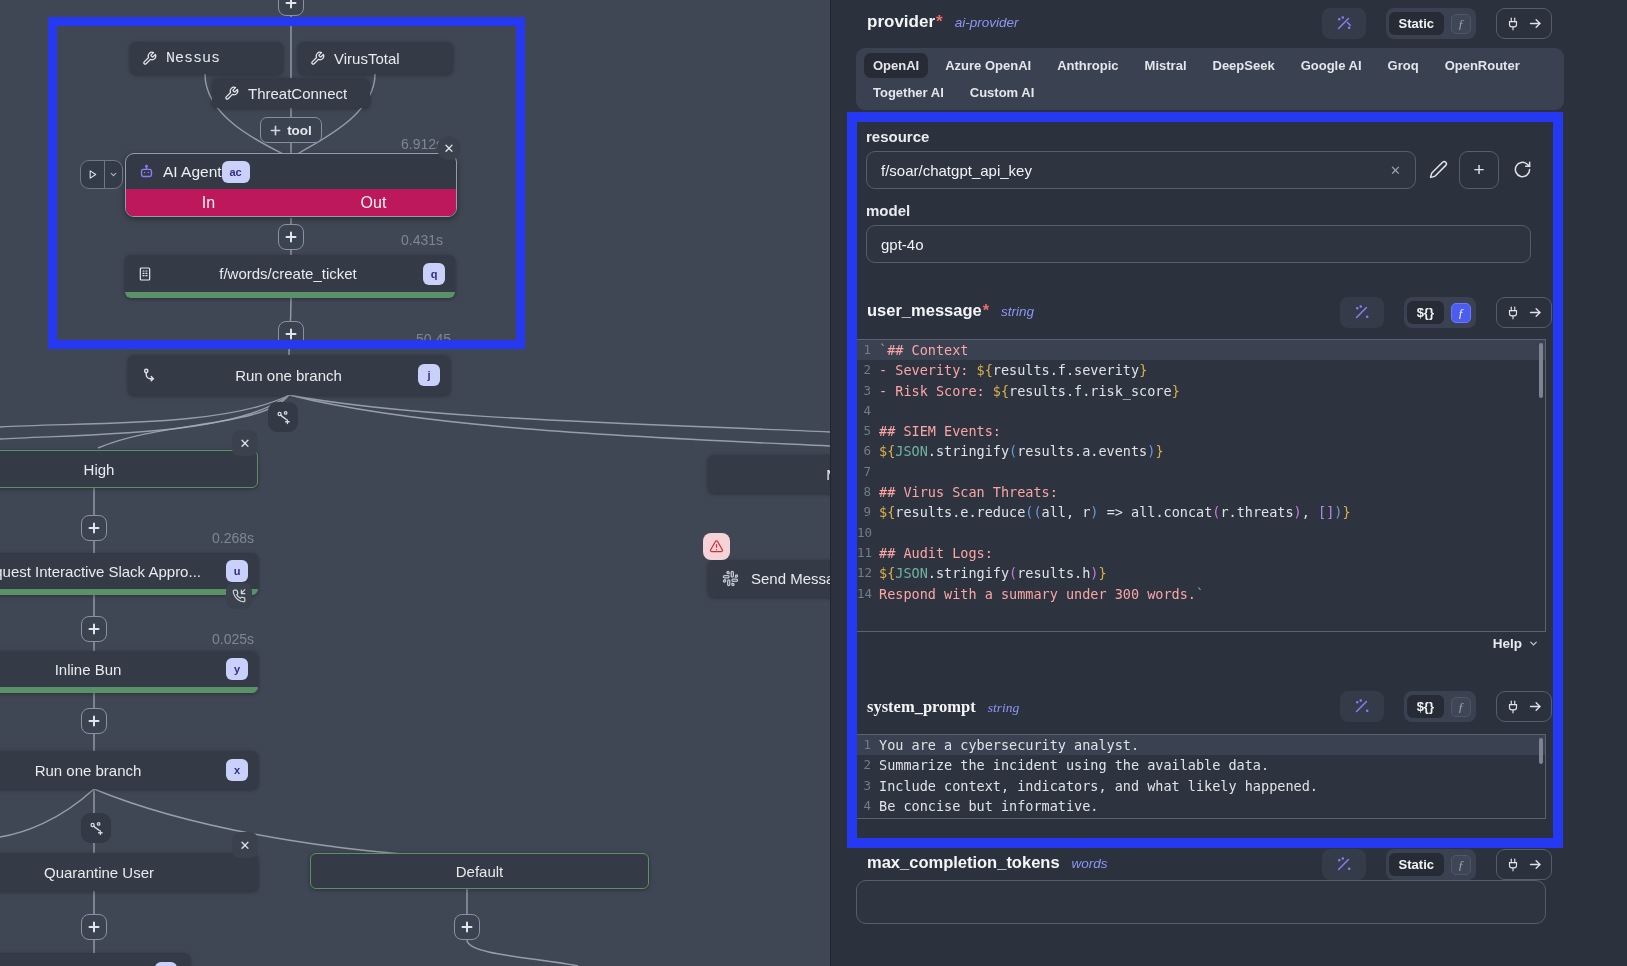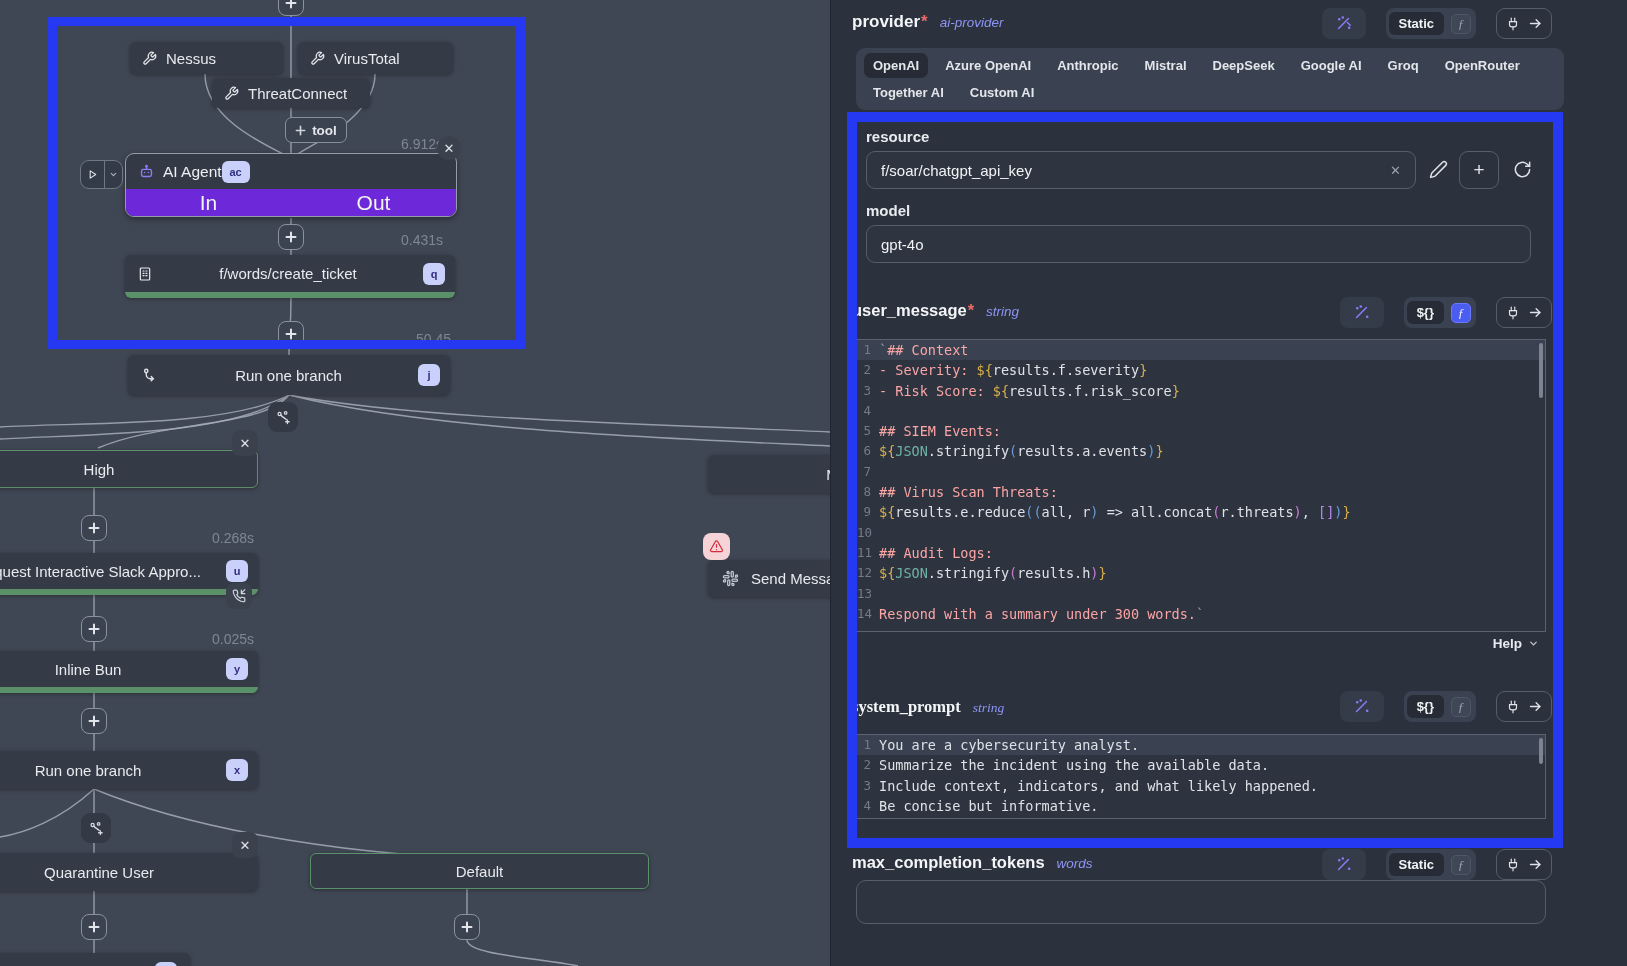--- a/index.html
+++ b/index.html
@@ -21,58 +21,58 @@
   .badge { width:22px; height:22px; min-width:22px; border-radius:6px; background:#c9d1fb;
     color:#312e81; font-weight:bold; font-size:11px; display:flex; align-items:center;
     justify-content:center; margin-right:7px; }
   .badge.wide { width:28px; }
   .green-underline { position:absolute; left:0; right:0; bottom:0; height:6px;
     background:#5b9168; border-radius:0 0 6px 6px; }
   .green-border { border:1px solid #5b9168; }
 
   .pill-tool { position:absolute; background:#3c4350; border:1px solid #868e9c;
     border-radius:7px; color:#e3e6ea; font-size:13.5px; font-weight:bold; display:flex;
-    align-items:center; justify-content:center; gap:6px; z-index:12;margin-left:25px; }
+    align-items:center; justify-content:center; gap:6px; z-index:12; }
 
   .plus-conn { position:absolute; width:26px; height:26px; background:#3c4350;
     border:1.5px solid #8b919d; border-radius:8px; display:flex; align-items:center;
     justify-content:center; z-index:11; }
   .branch-ic { position:absolute; width:30px; height:30px; background:#333a46;
     border-radius:9px; display:flex; align-items:center; justify-content:center; z-index:11; }
   .xbtn { position:absolute; width:26px; height:26px; background:#3b424e; border-radius:8px;
     color:#dfe3e8; font-size:13px; display:flex; align-items:center; justify-content:center;
     z-index:13; }
   .xbtn.circle { width:24px; height:24px; border-radius:50%; }
   .timing { position:absolute; color:#7e8694; font-size:14px; text-align:right; width:58px;
     z-index:5; white-space:nowrap; }
 
   
   .agent { position:absolute; left:125px; top:153px; width:332px; height:64px;
     background:#333a46; border:1.5px solid #959cab; border-radius:9px; z-index:10;
     display:flex; flex-direction:column; overflow:hidden; box-shadow:0 2px 6px rgba(0,0,0,.4);}
   .agent-head { height:35px; display:flex; align-items:center; padding:0 8px 0 12px;
     color:#eceef2; font-size:15.5px; }
-  .agent-foot { flex:1; background:#6d28d9; display:flex; color:#eef4ee; font-size:21px; }
+  .agent-foot { flex:1; background:#be185d; display:flex; color:#eef4ee; font-size:16px; }
   .agent-foot span { flex:1; text-align:center; align-self:center; }
   .playbtn { position:absolute; left:80px; top:160px; width:43px; height:29px;
     background:#343b48; border:1.5px solid #6f7684; border-radius:9px; display:flex;
     align-items:center; z-index:12; color:#dfe3e8; }
   .playbtn .pcell { flex:1.4; display:flex; align-items:center; justify-content:center;
     border-right:1.5px solid #6f7684; height:100%; }
   .playbtn .ccell { flex:1; display:flex; align-items:center; justify-content:center; }
   .warn-badge { position:absolute; left:703px; top:533px; width:27px; height:27px;
     background:#f6d3d6; border-radius:8px; display:flex; align-items:center;
     justify-content:center; z-index:13; }
 
   .blue-rect { position:absolute; border:9px solid #2539f2; z-index:40; pointer-events:none; }
 
   
   .panel { position:absolute; left:830px; top:0; width:797px; height:966px;
     background:#2b313d; border-left:1px solid #1f2430; }
-  .param-label { position:absolute; left:21px; color:#f3f5f7; font-weight:bold; }
+  .param-label { position:absolute; left:36px; color:#f3f5f7; font-weight:bold; }
   .param-label .req { color:#ef6a6a; margin-left:1px; }
   .param-label .ptype { color:#8e96f5; font-style:italic; font-weight:normal;
     font-size:13.5px; margin-left:12px; }
   .sub-label { position:absolute; left:35px; color:#e8ebef; font-size:15px; font-weight:bold; }
 
   .hdr-btns { position:absolute; display:flex; gap:20px; z-index:45; }
   .wand-btn { width:44px; height:31px; background:#343b49; border-radius:8px; display:flex;
     align-items:center; justify-content:center; }
   .mode-group { height:31px; background:#3a4150; border-radius:8px; display:flex;
     align-items:center; padding:0 5px 0 3px; gap:7px; }
@@ -145,21 +145,21 @@
       <path d="M467 889 V914"></path>
       <path d="M467 940 C467 955 540 958 578 966"></path>
     </svg>
 
     <div class="plus-conn" style="left:278px; top:-10px;">
       <svg width="12" height="12" viewBox="0 0 12 12">
           <path d="M6 1.5 V10.5 M1.5 6 H10.5" stroke="#e2e5ea" stroke-width="2" stroke-linecap="round"></path>
         </svg>
     </div>
 
-    <div class="node" style="left:130px; top:42px; width:153px; height:32px; padding:0 12px;">
+    <div class="node" style="left:130px; top:42px; width:153px; height:32px; padding:0 12px;font-family:Liberation Mono, monospace;">
       <svg width="15" height="15" viewBox="0 0 24 24" fill="none" stroke="#e5e7eb" stroke-width="2" stroke-linecap="round" stroke-linejoin="round" style="margin-right:9px;">
           <path d="M14.7 6.3a1 1 0 0 0 0 1.4l1.6 1.6a1 1 0 0 0 1.4 0l3.77-3.77a6 6 0 0 1-7.94 7.94l-6.91 6.91a2.12 2.12 0 0 1-3-3l6.91-6.91a6 6 0 0 1 7.94-7.94l-3.76 3.76z"></path>
         </svg>
       <span class="lbl left">Nessus</span>
     </div>
 
     <div class="node" style="left:298px; top:42px; width:155px; height:32px; padding:0 12px;">
       <svg width="15" height="15" viewBox="0 0 24 24" fill="none" stroke="#e5e7eb" stroke-width="2" stroke-linecap="round" stroke-linejoin="round" style="margin-right:9px;">
           <path d="M14.7 6.3a1 1 0 0 0 0 1.4l1.6 1.6a1 1 0 0 0 1.4 0l3.77-3.77a6 6 0 0 1-7.94 7.94l-6.91 6.91a2.12 2.12 0 0 1-3-3l6.91-6.91a6 6 0 0 1 7.94-7.94l-3.76 3.76z"></path>
         </svg>
@@ -472,21 +472,20 @@
         <div class="code-line"><span class="ln">3</span><span class="seg-str">- Risk Score: </span><span class="seg-interp">${</span><span class="seg-plain">results.f.risk_score</span><span class="seg-interp">}</span></div>
         <div class="code-line"><span class="ln">4</span></div>
         <div class="code-line"><span class="ln">5</span><span class="seg-str">## SIEM Events:</span></div>
         <div class="code-line"><span class="ln">6</span><span class="seg-interp">${</span><span class="seg-type">JSON</span><span class="seg-plain">.stringify</span><span class="seg-p1">(</span><span class="seg-plain">results.a.events</span><span class="seg-p1">)</span><span class="seg-interp">}</span></div>
         <div class="code-line"><span class="ln">7</span></div>
         <div class="code-line"><span class="ln">8</span><span class="seg-str">## Virus Scan Threats:</span></div>
         <div class="code-line"><span class="ln">9</span><span class="seg-interp">${</span><span class="seg-plain">results.e.reduce</span><span class="seg-p1">((</span><span class="seg-plain">all, r</span><span class="seg-p1">)</span><span class="seg-plain"> =&gt; all.concat</span><span class="seg-p2">(</span><span class="seg-plain">r.threats</span><span class="seg-p2">)</span><span class="seg-plain">, </span><span class="seg-br">[]</span><span class="seg-p1">)</span><span class="seg-interp">}</span></div>
         <div class="code-line"><span class="ln">10</span></div>
         <div class="code-line"><span class="ln">11</span><span class="seg-str">## Audit Logs:</span></div>
         <div class="code-line"><span class="ln">12</span><span class="seg-interp">${</span><span class="seg-type">JSON</span><span class="seg-plain">.stringify</span><span class="seg-p2">(</span><span class="seg-plain">results.h</span><span class="seg-p2">)</span><span class="seg-interp">}</span></div>
-        <div class="code-line"><span class="ln">13</span></div>
         <div class="code-line"><span class="ln">14</span><span class="seg-str">Respond with a summary under 300 words.</span><span class="seg-punc">`</span></div>
       </div>
     <div class="help-row">
       <span>Help</span>
       <svg width="11" height="11" viewBox="0 0 24 24" fill="none" stroke="#c6ccd5" stroke-width="2.6" stroke-linecap="round">
           <path d="M6 9 L12 15 L18 9"></path>
         </svg>
     </div>
 
     <div class="param-label" style="top:697px; font-size:16.5px;font-family:Liberation Serif, serif;">

